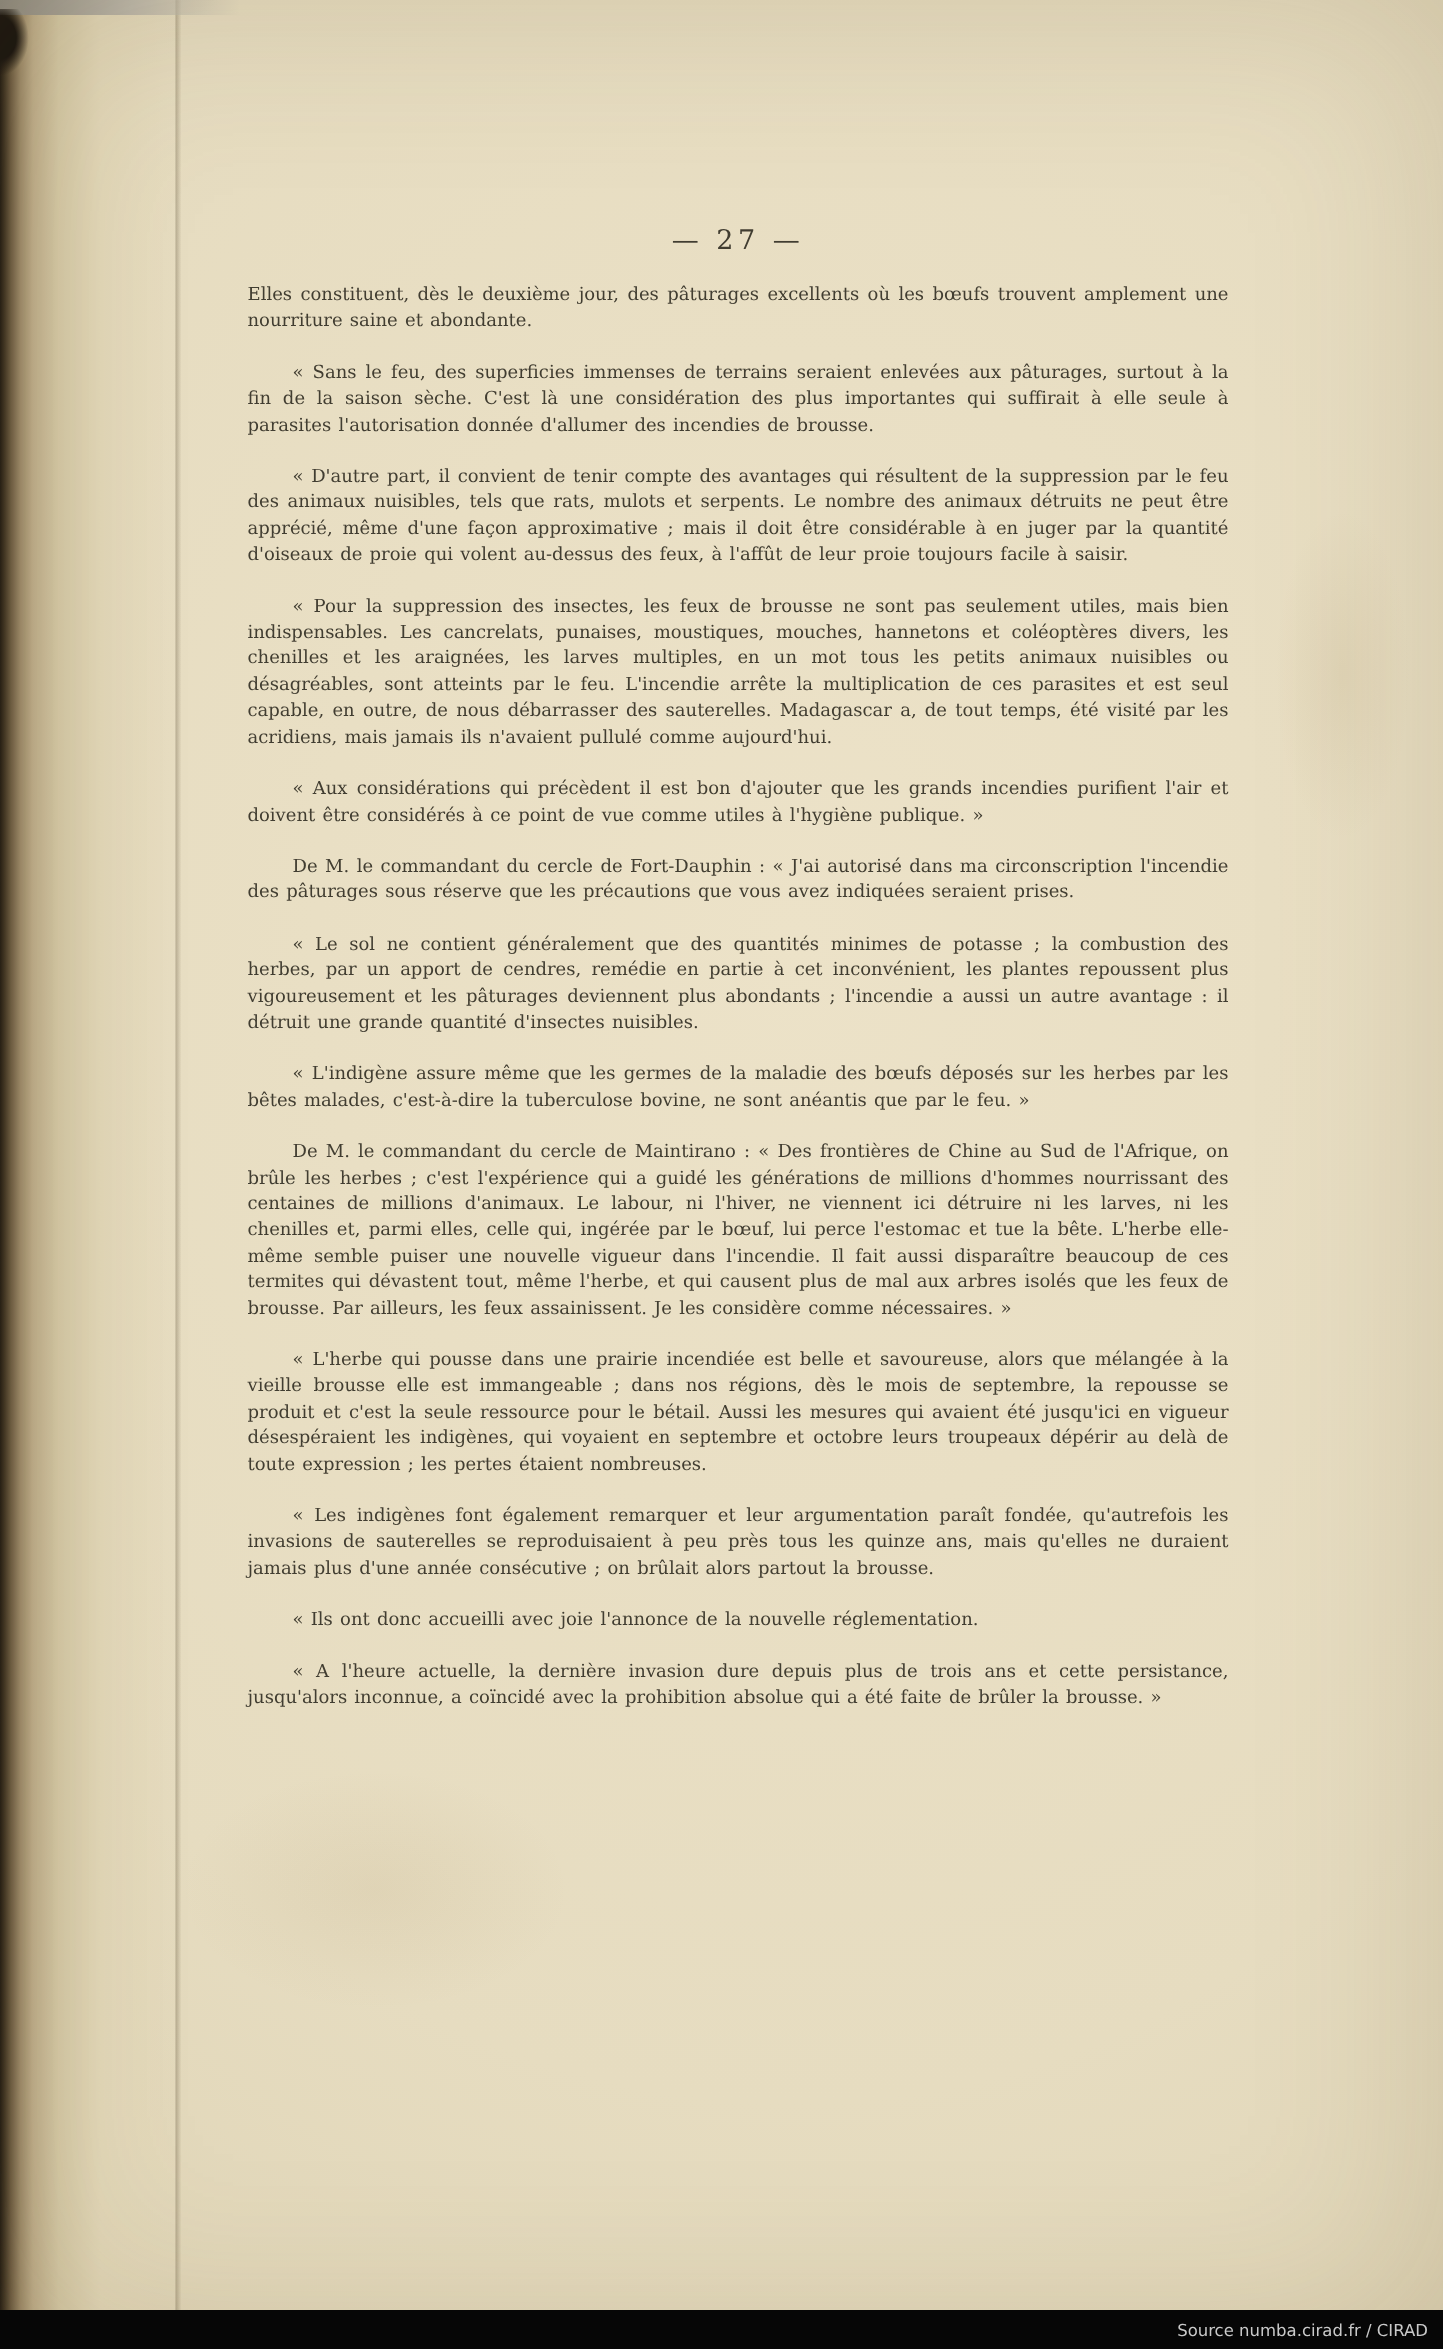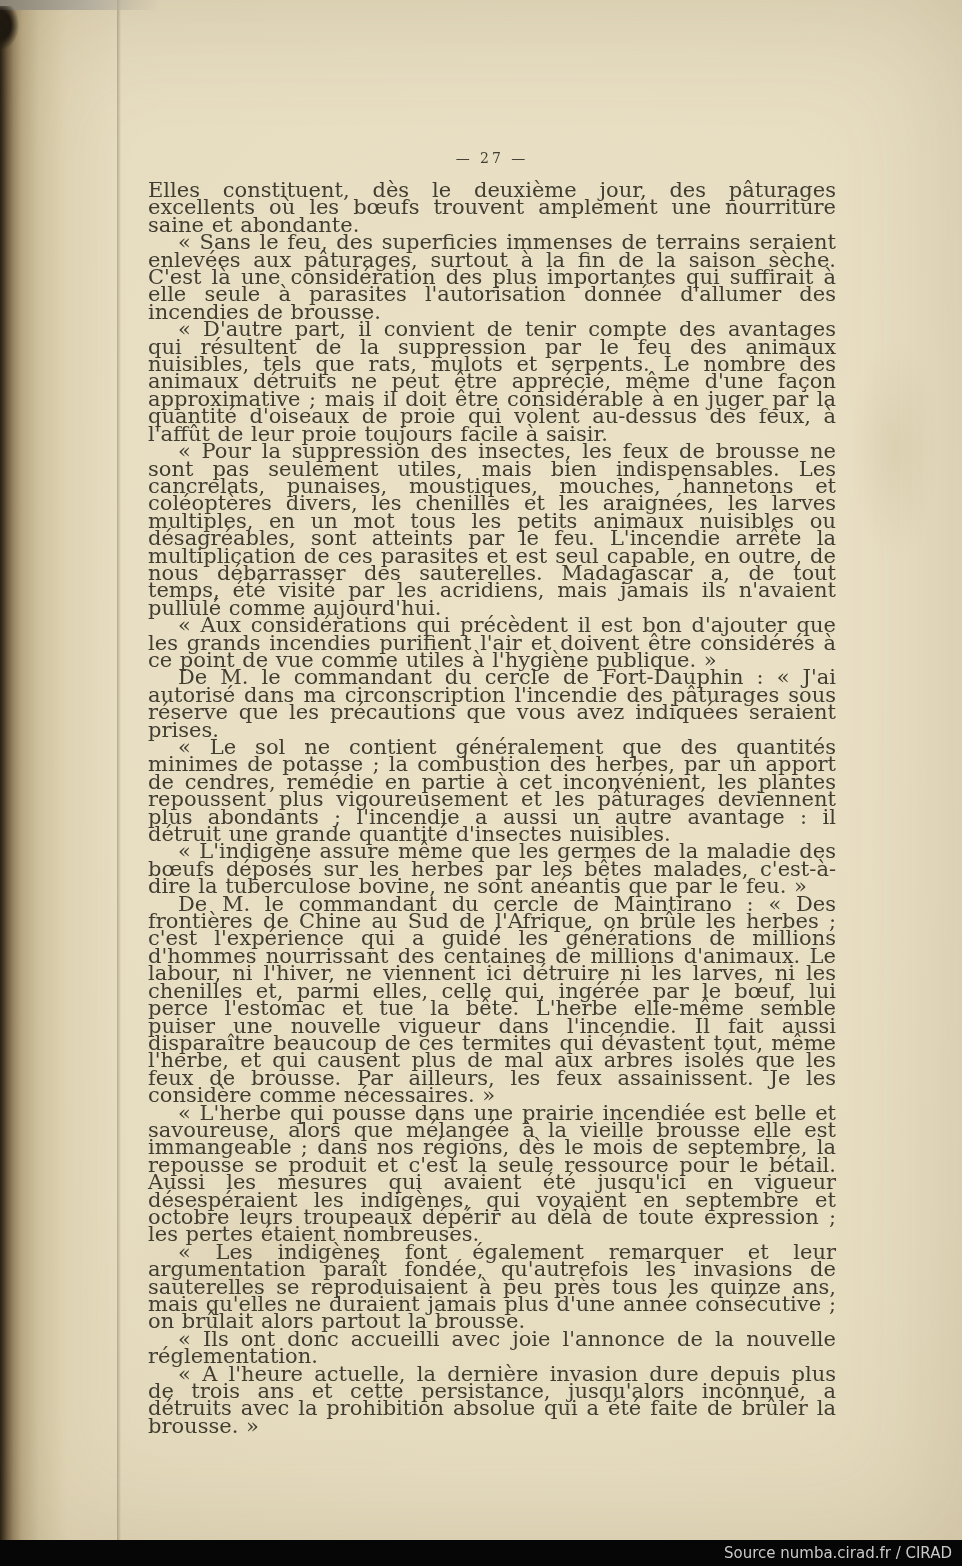--- a/index.html
+++ b/index.html
@@ -45,43 +45,43 @@
   .stain-b {
     position: absolute; top: 1180px; left: 120px; width: 260px; height: 160px;
     background: radial-gradient(50% 50% at 50% 50%, rgba(140,110,60,0.08), rgba(140,110,60,0));
   }
   .content {
     position: absolute; left: 148px; top: 150px; width: 688px;
     color: #413d31;
   }
   .page-number {
     text-align: center;
-    font-size: 14px;
+    font-size: 18px;
     letter-spacing: 3px;
     margin-bottom: 16px;
   }
   .page-text p {
-    margin: 0;
-    font-size: 21px;
+    margin: 17px;
+    font-size: 12px;
     line-height: 17.4px;
     text-align: justify;
     text-indent: 30px;
     word-spacing: 1px;
   }
   .page-text p:first-child { text-indent: 0; }
   .source-bar {
     position: absolute; left: 0; right: 0; bottom: 0; height: 26px;
     background: #060606;
     display: flex; align-items: center; justify-content: flex-end;
     padding-right: 10px;
     box-sizing: border-box;
   }
   .source-text {
     font-family: "DejaVu Sans", sans-serif;
-    font-size: 15px;
+    font-size: 11px;
     color: #c9c9c9;
   }
 </style>
 </head>
 <body>
 
 <div class="paper"></div>
 <div class="binding"></div>
 <div class="fold-shadow"></div>
 <div class="scan-top-edge"></div>
@@ -98,19 +98,19 @@
       <p>« D'autre part, il convient de tenir compte des avantages qui résultent de la suppression par le feu des animaux nuisibles, tels que rats, mulots et serpents. Le nombre des animaux détruits ne peut être apprécié, même d'une façon approximative ; mais il doit être considérable à en juger par la quantité d'oiseaux de proie qui volent au-dessus des feux, à l'affût de leur proie toujours facile à saisir.</p>
       <p>« Pour la suppression des insectes, les feux de brousse ne sont pas seulement utiles, mais bien indispensables. Les cancrelats, punaises, moustiques, mouches, hannetons et coléoptères divers, les chenilles et les araignées, les larves multiples, en un mot tous les petits animaux nuisibles ou désagréables, sont atteints par le feu. L'incendie arrête la multiplication de ces parasites et est seul capable, en outre, de nous débarrasser des sauterelles. Madagascar a, de tout temps, été visité par les acridiens, mais jamais ils n'avaient pullulé comme aujourd'hui.</p>
       <p>« Aux considérations qui précèdent il est bon d'ajouter que les grands incendies purifient l'air et doivent être considérés à ce point de vue comme utiles à l'hygiène publique. »</p>
       <p>De M. le commandant du cercle de Fort-Dauphin : « J'ai autorisé dans ma circonscription l'incendie des pâturages sous réserve que les précautions que vous avez indiquées seraient prises.</p>
       <p>« Le sol ne contient généralement que des quantités minimes de potasse ; la combustion des herbes, par un apport de cendres, remédie en partie à cet inconvénient, les plantes repoussent plus vigoureusement et les pâturages deviennent plus abondants ; l'incendie a aussi un autre avantage : il détruit une grande quantité d'insectes nuisibles.</p>
       <p>« L'indigène assure même que les germes de la maladie des bœufs déposés sur les herbes par les bêtes malades, c'est-à-dire la tuberculose bovine, ne sont anéantis que par le feu. »</p>
       <p>De M. le commandant du cercle de Maintirano : « Des frontières de Chine au Sud de l'Afrique, on brûle les herbes ; c'est l'expérience qui a guidé les générations de millions d'hommes nourrissant des centaines de millions d'animaux. Le labour, ni l'hiver, ne viennent ici détruire ni les larves, ni les chenilles et, parmi elles, celle qui, ingérée par le bœuf, lui perce l'estomac et tue la bête. L'herbe elle-même semble puiser une nouvelle vigueur dans l'incendie. Il fait aussi disparaître beaucoup de ces termites qui dévastent tout, même l'herbe, et qui causent plus de mal aux arbres isolés que les feux de brousse. Par ailleurs, les feux assainissent. Je les considère comme nécessaires. »</p>
       <p>« L'herbe qui pousse dans une prairie incendiée est belle et savoureuse, alors que mélangée à la vieille brousse elle est immangeable ; dans nos régions, dès le mois de septembre, la repousse se produit et c'est la seule ressource pour le bétail. Aussi les mesures qui avaient été jusqu'ici en vigueur désespéraient les indigènes, qui voyaient en septembre et octobre leurs troupeaux dépérir au delà de toute expression ; les pertes étaient nombreuses.</p>
       <p>« Les indigènes font également remarquer et leur argumentation paraît fondée, qu'autrefois les invasions de sauterelles se reproduisaient à peu près tous les quinze ans, mais qu'elles ne duraient jamais plus d'une année consécutive ; on brûlait alors partout la brousse.</p>
       <p>« Ils ont donc accueilli avec joie l'annonce de la nouvelle réglementation.</p>
-      <p>« A l'heure actuelle, la dernière invasion dure depuis plus de trois ans et cette persistance, jusqu'alors inconnue, a détruits avec la prohibition absolue qui a été faite de brûler la brousse. »</p>
+      <p>« A l'heure actuelle, la dernière invasion dure depuis plus de trois ans et cette persistance, jusqu'alors inconnue, a coïncidé avec la prohibition absolue qui a été faite de brûler la brousse. »</p>
     </div>
 </div>
 
 <div class="source-bar">
   <span class="source-text">Source numba.cirad.fr / CIRAD</span>
 </div>
 
 </body></html>

